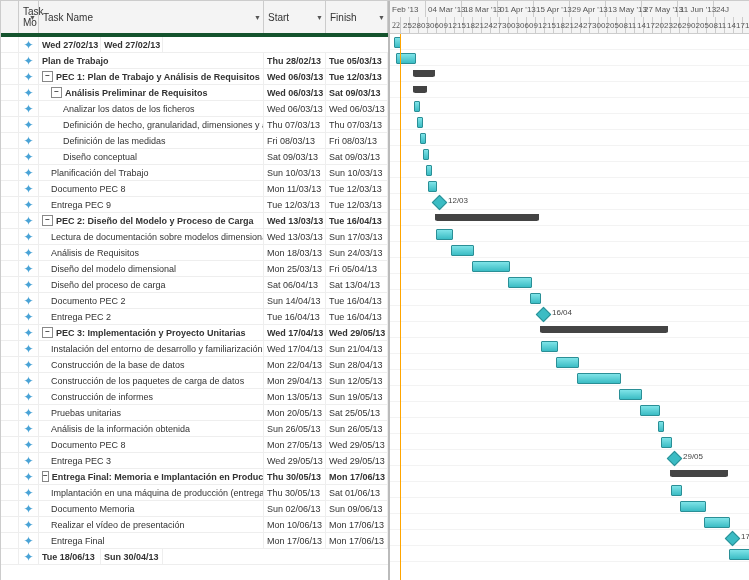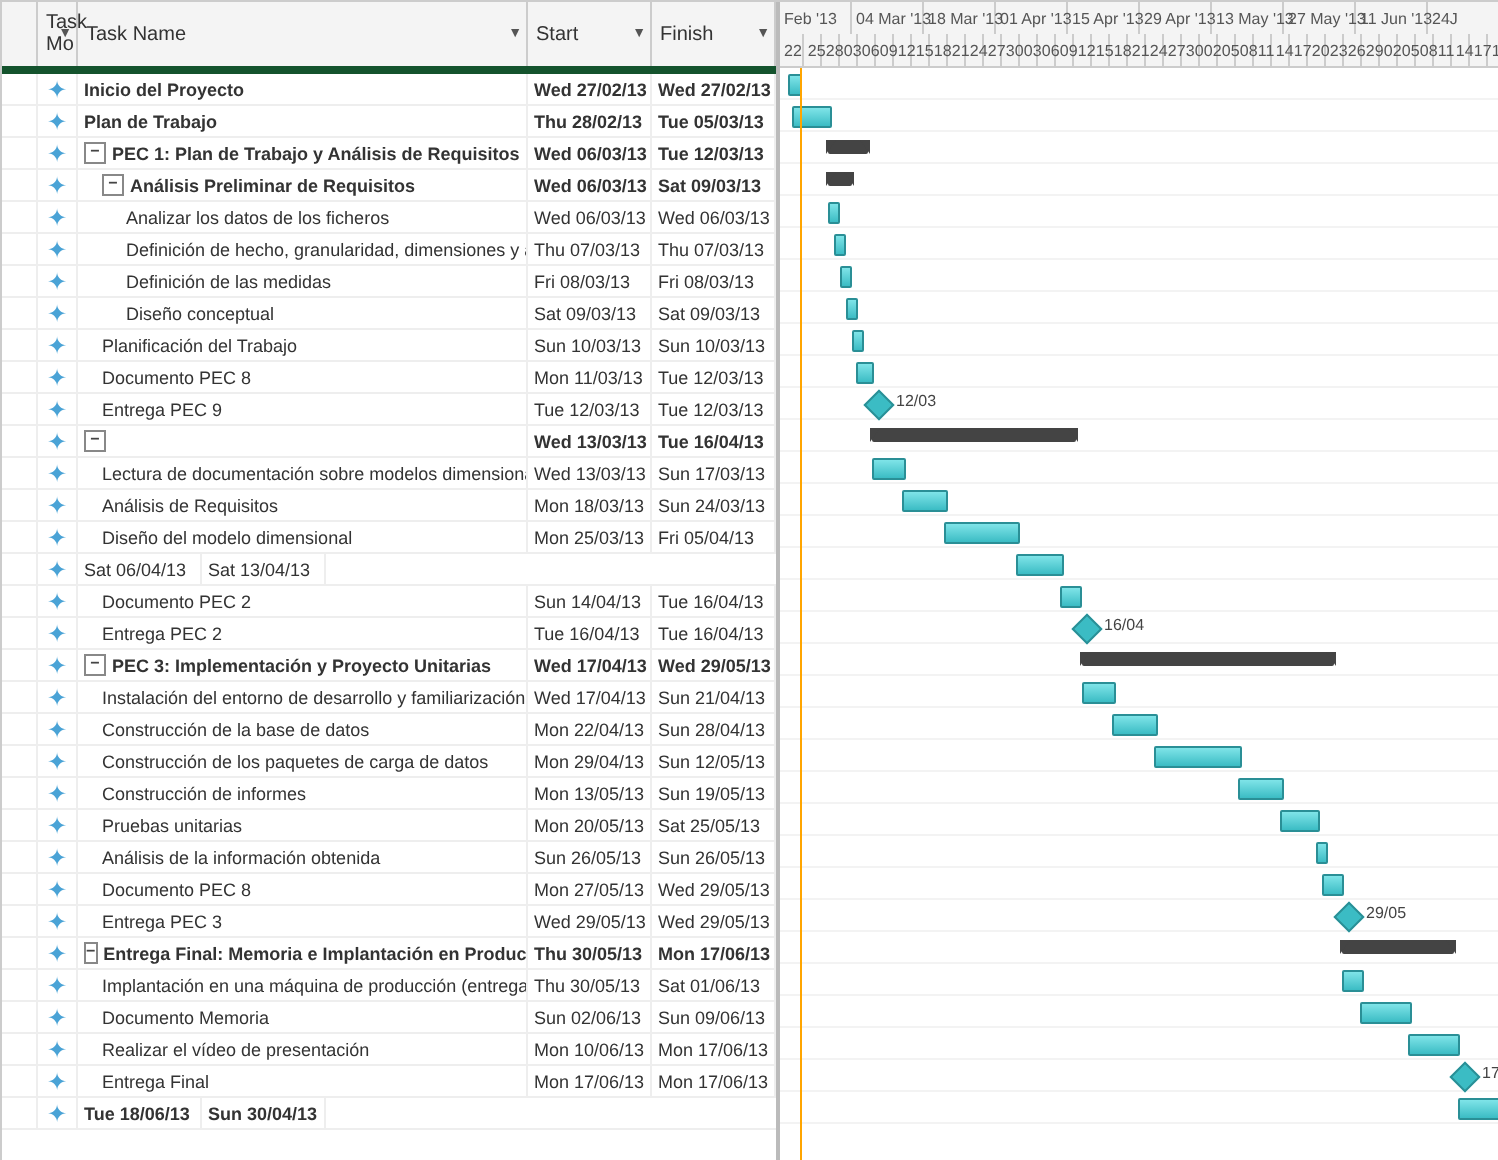--- a/index.html
+++ b/index.html
@@ -61,23 +61,20 @@
           <span>Finish</span>
           <span class="drop">▼</span>
         </div>
     </div>
     <div class="rows" id="grid-rows">
         <div class="row">
           <div class="cell col-ind"></div>
           <div class="cell col-flag">
             <span class="flagicon">✦</span>
           </div>
-          <div class="cell col-name indent0 bold">
-            <span>Inicio del Proyecto</span>
-          </div>
           <div class="cell col-start bold">Wed 27/02/13</div>
           <div class="cell col-finish bold">Wed 27/02/13</div>
         </div>
         <div class="row">
           <div class="cell col-ind"></div>
           <div class="cell col-flag">
             <span class="flagicon">✦</span>
           </div>
           <div class="cell col-name indent0 bold">
             <span>Plan de Trabajo</span>
@@ -186,20 +183,21 @@
           <div class="cell col-start">Tue 12/03/13</div>
           <div class="cell col-finish">Tue 12/03/13</div>
         </div>
         <div class="row">
           <div class="cell col-ind"></div>
           <div class="cell col-flag">
             <span class="flagicon">✦</span>
           </div>
           <div class="cell col-name indent0 bold">
             <span class="exp">−</span>
+            <span>PEC 2: Diseño del Modelo y Proceso de Carga</span>
           </div>
           <div class="cell col-start bold">Wed 13/03/13</div>
           <div class="cell col-finish bold">Tue 16/04/13</div>
         </div>
         <div class="row">
           <div class="cell col-ind"></div>
           <div class="cell col-flag">
             <span class="flagicon">✦</span>
           </div>
           <div class="cell col-name indent1">
@@ -227,20 +225,23 @@
           <div class="cell col-name indent1">
             <span>Diseño del modelo dimensional</span>
           </div>
           <div class="cell col-start">Mon 25/03/13</div>
           <div class="cell col-finish">Fri 05/04/13</div>
         </div>
         <div class="row">
           <div class="cell col-ind"></div>
           <div class="cell col-flag">
             <span class="flagicon">✦</span>
+          </div>
+          <div class="cell col-name indent1">
+            <span>Diseño del proceso de carga</span>
           </div>
           <div class="cell col-start">Sat 06/04/13</div>
           <div class="cell col-finish">Sat 13/04/13</div>
         </div>
         <div class="row">
           <div class="cell col-ind"></div>
           <div class="cell col-flag">
             <span class="flagicon">✦</span>
           </div>
           <div class="cell col-name indent1">
@@ -434,21 +435,21 @@
           <div class="ts-cell" style="width: 36px;">18 Mar '13</div>
           <div class="ts-cell" style="width: 36px;">01 Apr '13</div>
           <div class="ts-cell" style="width: 36px;">15 Apr '13</div>
           <div class="ts-cell" style="width: 36px;">29 Apr '13</div>
           <div class="ts-cell" style="width: 36px;">13 May '13</div>
           <div class="ts-cell" style="width: 36px;">27 May '13</div>
           <div class="ts-cell" style="width: 36px;">11 Jun '13</div>
           <div class="ts-cell" style="width: 36px;">24J</div>
         </div>
       <div class="ts-bot" id="ts-bot">
-          <div class="ts-cell" style="width: 14px;">22</div>
+          <div class="ts-cell" style="width: 14px; font-family: Liberation Serif, serif;">22</div>
           <div class="ts-cell" style="width: 9px;">25</div>
           <div class="ts-cell" style="width: 9px;">28</div>
           <div class="ts-cell" style="width: 9px;">03</div>
           <div class="ts-cell" style="width: 9px;">06</div>
           <div class="ts-cell" style="width: 9px;">09</div>
           <div class="ts-cell" style="width: 9px;">12</div>
           <div class="ts-cell" style="width: 9px;">15</div>
           <div class="ts-cell" style="width: 9px;">18</div>
           <div class="ts-cell" style="width: 9px;">21</div>
           <div class="ts-cell" style="width: 9px;">24</div>

